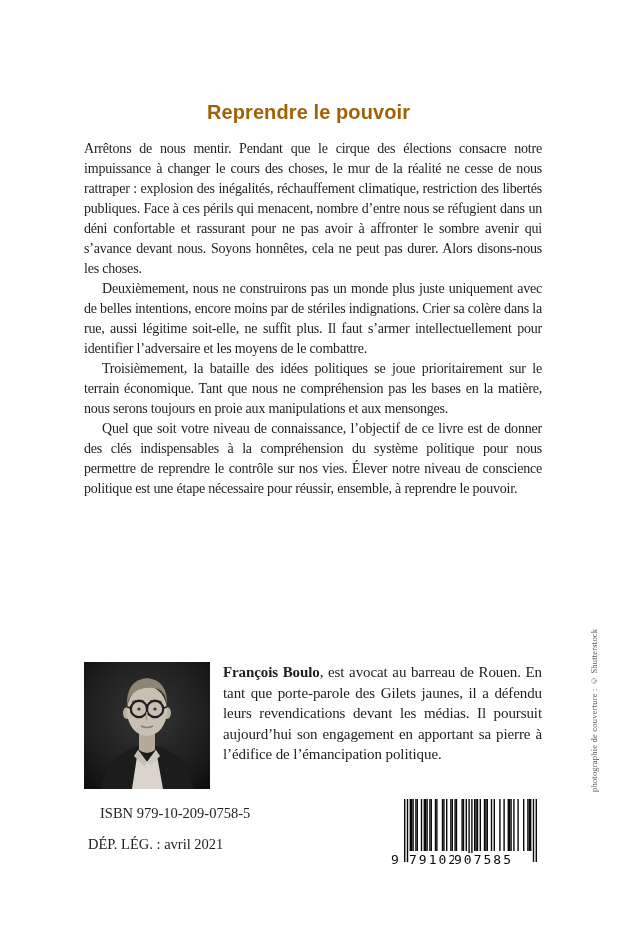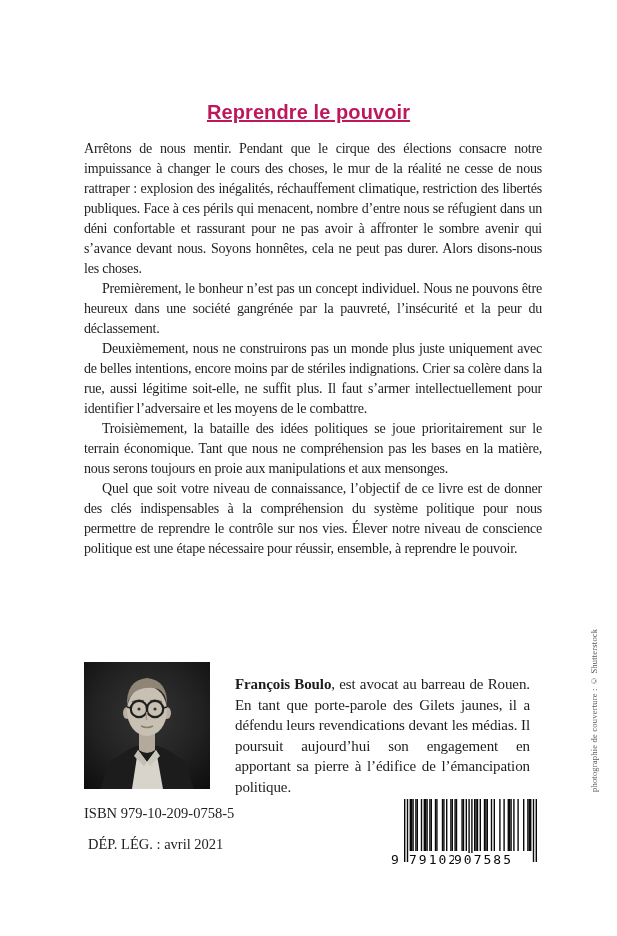--- a/index.html
+++ b/index.html
@@ -21,57 +21,56 @@
   .synopsis p{margin:0;}
   .synopsis p + p{text-indent:18px;}
   .bio{
     position:absolute;left:84px;top:662px;width:458px;
     display:flex;gap:13px;align-items:flex-start;
   }
   .photo-frame{width:126px;height:127px;flex:none;}
   .photo-frame svg{display:block;}
   .bio-text{
     font-size:15px;line-height:20.5px;letter-spacing:-0.1px;
-    text-align:justify;margin:12px;flex:1;
+    text-align:justify;margin:0;flex:1;
   }
   .bio-name{font-weight:700;}
   .cover-credit{
     position:absolute;left:588px;top:616px;height:176px;width:12px;
     writing-mode:vertical-rl;transform:rotate(180deg);
     font-size:8.5px;color:#575757;white-space:nowrap;line-height:12px;
     letter-spacing:.2px;
   }
   .pub-block{
     position:absolute;left:84px;top:804px;
     font-size:14.5px;line-height:19px;color:#222;
   }
-  .pub-isbn{margin:0 0 12px 0;}
+  .pub-isbn{margin:0 0 12px 16px;}
   .pub-line{margin:4px;}
   .barcode{
     position:absolute;left:391px;top:799px;width:150px;height:68px;
     background:#fff;
   }
   .barcode svg{position:absolute;left:13px;top:0;}
   .bc-digit{
     position:absolute;bottom:0;
     font-family:"DejaVu Sans Mono","Liberation Mono",monospace;
     font-size:13px;line-height:14px;color:#0a0a0a;background:#fff;
   }
   .bc-first{left:0;width:12px;text-align:left;}
   .bc-left{left:18px;width:56px;text-align:right;letter-spacing:2px;}
   .bc-right{left:63px;width:56px;text-align:left;letter-spacing:2px;}
 </style>
 </head>
 <body>
 
-<h1 class="book-title" style="color: #be185d; text-decoration: underline;">Reprendre le pouvoir</h1>
+<h1 class="book-title" style="color: #a16207;">Reprendre le pouvoir</h1>
 
 <div class="synopsis">
   <p>Arrêtons de nous mentir. Pendant que le cirque des élections consacre notre impuissance à changer le cours des choses, le mur de la réalité ne cesse de nous rattraper : explosion des inégalités, réchauffement climatique, restriction des libertés publiques. Face à ces périls qui menacent, nombre d’entre nous se réfugient dans un déni confortable et rassurant pour ne pas avoir à affronter le sombre avenir qui s’avance devant nous. Soyons honnêtes, cela ne peut pas durer. Alors disons-nous les choses.</p>
-  <p>Premièrement, le bonheur n’est pas un concept individuel. Nous ne pouvons être heureux dans une société gangrénée par la pauvreté, l’insécurité et la peur du déclassement.</p>
   <p>Deuxièmement, nous ne construirons pas un monde plus juste uniquement avec de belles intentions, encore moins par de stériles indignations. Crier sa colère dans la rue, aussi légitime soit-elle, ne suffit plus. Il faut s’armer intellectuellement pour identifier l’adversaire et les moyens de le combattre.</p>
   <p>Troisièmement, la bataille des idées politiques se joue prioritairement sur le terrain économique. Tant que nous ne compréhension pas les bases en la matière, nous serons toujours en proie aux manipulations et aux mensonges.</p>
   <p>Quel que soit votre niveau de connaissance, l’objectif de ce livre est de donner des clés indispensables à la compréhension du système politique pour nous permettre de reprendre le contrôle sur nos vies. Élever notre niveau de conscience politique est une étape nécessaire pour réussir, ensemble, à reprendre le pouvoir.</p>
 </div>
 
 <div class="bio">
   <div class="photo-frame">
     <svg width="126" height="127" viewBox="0 0 126 127" xmlns="http://www.w3.org/2000/svg">
       <defs>
         <radialGradient id="bgv" cx="50%" cy="42%" r="75%">

